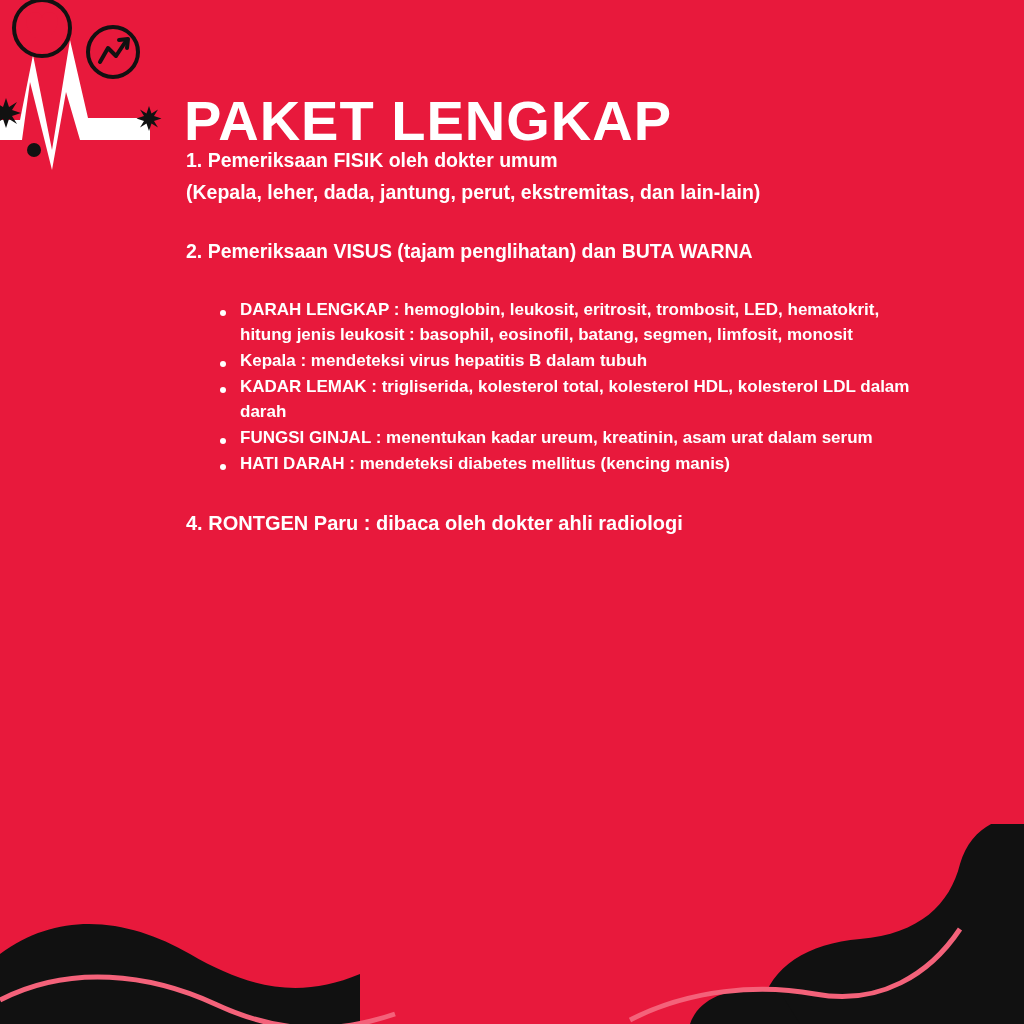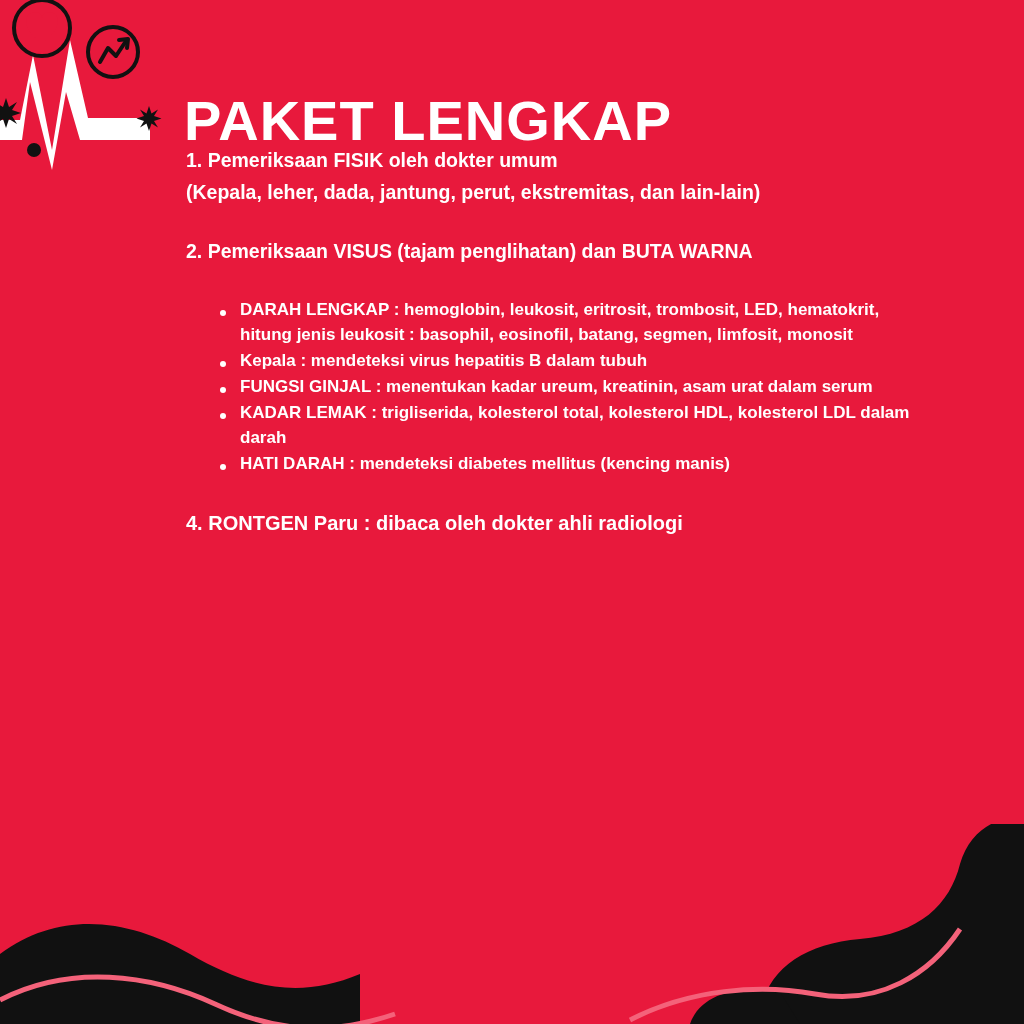--- a/index.html
+++ b/index.html
@@ -143,24 +143,24 @@
 
 
   <ul class="bullets">
     <li>
       <span class="lbl">DARAH LENGKAP :</span><span class="dsc"> hemoglobin, leukosit, eritrosit, trombosit, LED, hematokrit, hitung jenis leukosit :  basophil, eosinofil, batang, segmen, limfosit, monosit</span>
     </li>
     <li>
       <span class="lbl">Kepala :</span><span class="dsc"> mendeteksi virus hepatitis B dalam tubuh</span>
     </li>
     <li>
-      <span class="lbl">FUNGSI GINJAL :</span><span class="dsc"> menentukan kadar ureum, kreatinin, asam urat dalam serum</span>
+      <span class="lbl">KADAR LEMAK :</span><span class="dsc"> trigliserida, kolesterol total, kolesterol HDL, kolesterol LDL dalam darah</span>
     </li>
     <li>
-      <span class="lbl">KADAR LEMAK :</span><span class="dsc"> trigliserida, kolesterol total, kolesterol HDL, kolesterol LDL dalam darah</span>
+      <span class="lbl">FUNGSI GINJAL :</span><span class="dsc"> menentukan kadar ureum, kreatinin, asam urat dalam serum</span>
     </li>
     <li>
       <span class="lbl">HATI DARAH :</span><span class="dsc"> mendeteksi diabetes mellitus (kencing manis)</span>
     </li>
   </ul>
 
   <div class="spacer-final"></div>
 
   <p class="last-line">4. RONTGEN Paru : dibaca oleh dokter ahli radiologi</p>
 </div>

